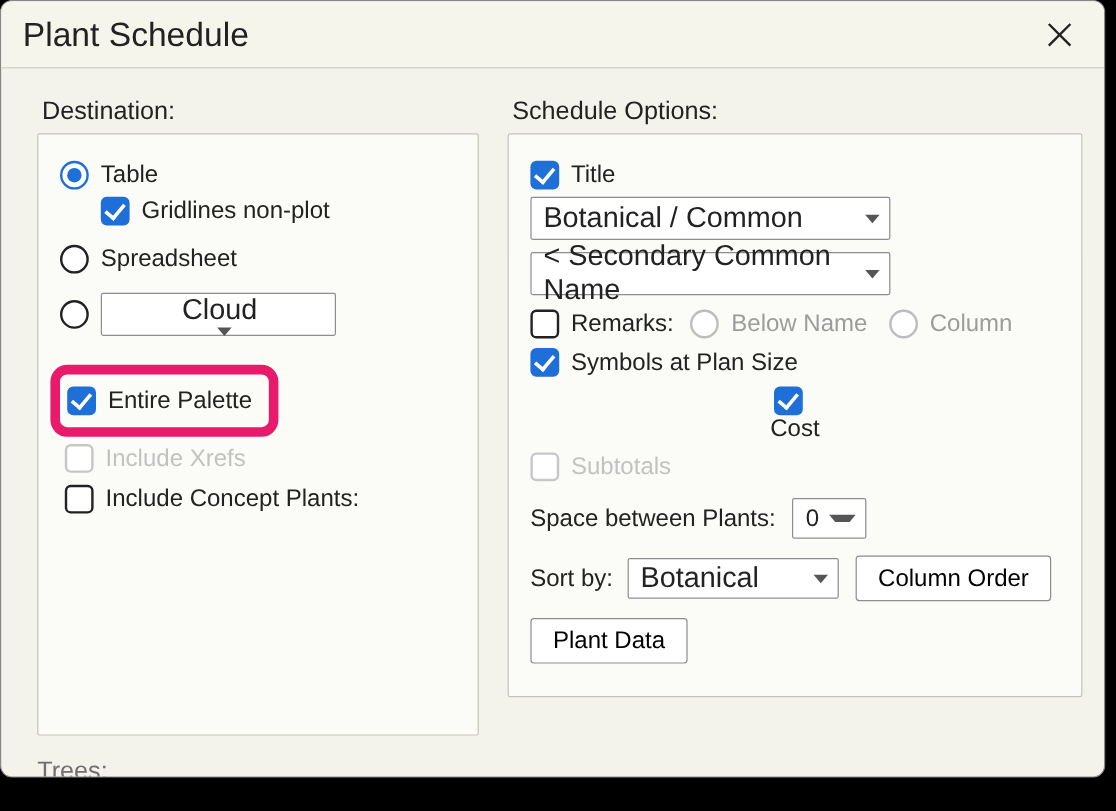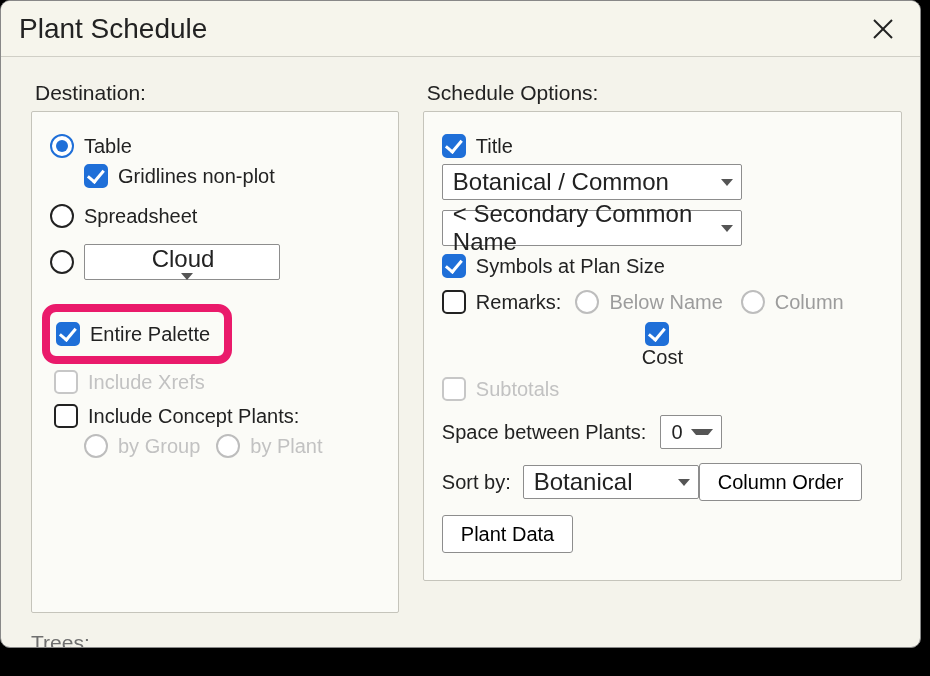--- a/index.html
+++ b/index.html
@@ -227,26 +227,20 @@
         <div class="row" style="margin-top:6px; margin-left:4px;">
           <span class="chk disabled"></span>
           <span class="disabled-text">Include Xrefs</span>
         </div>
 
         <div class="row" style="margin-top:10px; margin-left:4px;">
           <span class="chk"></span>
           <span>Include Concept Plants:</span>
         </div>
 
-        <div class="row indent-1" style="margin-top:6px;">
-          <span class="radio disabled"></span>
-          <span class="disabled-text" style="margin-right:16px;">by Group</span>
-          <span class="radio disabled"></span>
-          <span class="disabled-text">by Plant</span>
-        </div>
 
       </div>
 
       <div class="trees-label">Trees:</div>
     </div>
 
     <div class="right-col">
       <div class="section-label">Schedule Options:</div>
       <div class="panel right-panel">
 
@@ -260,57 +254,57 @@
             <span>Botanical / Common</span>
             <span class="caret"></span>
           </div>
         </div>
 
         <div class="row" style="margin-top:10px;">
           <div class="select w-title2">
             <span>&lt; Secondary Common Name</span>
             <span class="caret"></span>
           </div>
-        </div>
-
-        <div class="row" style="margin-top:8px;">
-          <span class="chk checked"></span>
-          <span>Symbols at Plan Size</span>
         </div>
 
         <div class="row" style="margin-top:12px;">
           <span class="chk"></span>
           <span style="margin-right:14px;">Remarks:</span>
           <span class="radio disabled"></span>
           <span class="muted-text" style="margin-right:18px;">Below Name</span>
           <span class="radio disabled"></span>
           <span class="muted-text">Column</span>
         </div>
 
+        <div class="row" style="margin-top:8px;">
+          <span class="chk checked"></span>
+          <span>Symbols at Plan Size</span>
+        </div>
+
         <div class="row" style="margin-top:8px;flex-direction:column;">
           <span class="chk checked"></span>
           <span>Cost</span>
         </div>
 
         <div class="row" style="margin-top:8px;">
           <span class="chk disabled"></span>
           <span class="disabled-text">Subtotals</span>
         </div>
 
         <div class="row" style="margin-top:14px;">
           <span style="margin-right:14px;">Space between Plants:</span>
           <div class="select small w-space">
             <span>0</span>
             <span class="caret"></span>
           </div>
         </div>
 
         <div class="row" style="margin-top:14px;">
           <span style="margin-right:12px;">Sort by:</span>
-          <div class="select small w-sort" style="justify-content:space-between;">
+          <div class="select small w-sort" style="margin-right:14px;justify-content:space-between;">
             <span>Botanical</span>
             <span class="caret"></span>
           </div>
           <button class="btn">Column Order</button>
         </div>
 
         <div class="row" style="margin-top:14px;">
           <button class="btn">Plant Data</button>
         </div>
 

